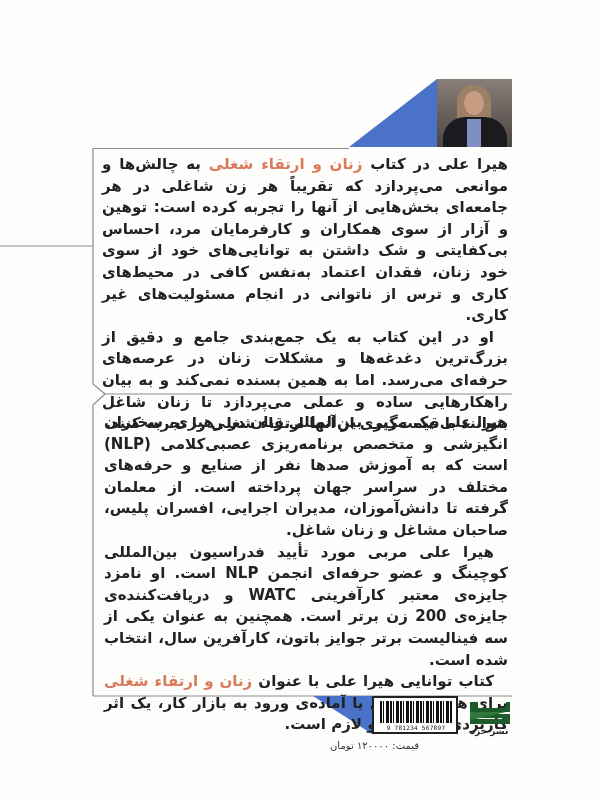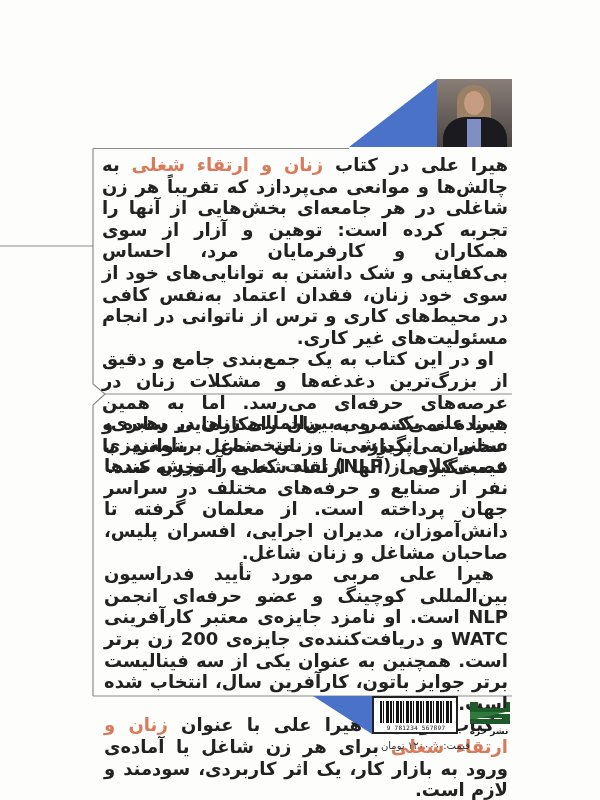--- a/index.html
+++ b/index.html
@@ -27,21 +27,21 @@
     position: absolute; left: 6px; top: 38px; width: 64px; height: 40px;
     border-radius: 22px 22px 0 0; background: #1a1a1f;
   }
   .photo .shirt {
     position: absolute; left: 30px; top: 40px; width: 14px; height: 30px;
     background: #7f8fc4;
   }
   svg.frame { position: absolute; left: 0; top: 0; }
   .text-block {
     position: absolute; direction: rtl; text-align: justify;
-    font-size: 18px; line-height: 21.6px; font-weight: bold;
+    font-size: 15px; line-height: 21.6px; font-weight: bold;
     color: #222;
   }
   .text-block p { margin: 0; }
   .text-block p.indent { text-indent: 14px; }
   .hl { color: #d97a5b; }
   .block1 { left: 102px; top: 154px; width: 406px; }
   .block2 { left: 104px; top: 412px; width: 404px; }
   .barcode {
     left: 372px; top: 696px; width: 86px; height: 38px;
     background: #fff; border: 2px solid #222; box-sizing: border-box;
@@ -54,21 +54,21 @@
     position: absolute; left: 2px; bottom: 1px; width: 80px;
     font-family: "DejaVu Sans Mono", monospace; font-size: 6px; color: #111;
     text-align: center; letter-spacing: 0.3px; direction: ltr;
   }
   .logo { left: 466px; top: 700px; width: 46px; height: 40px; }
   .logo-text {
     position: absolute; left: 0; top: 26px; width: 46px; text-align: center;
     font-size: 9px; font-weight: bold; color: #222; direction: rtl;
   }
   .price {
-    left: 330px; top: 740px; width: 140px; text-align: right;
+    left: 330px; top: 740px; width: 140px; text-align: left;
     direction: rtl; font-size: 10px; color: #333;
   }
 </style>
 </head>
 <body>
 
 <svg class="frame" width="600" height="800">
 
   <polygon points="349,147 437,79 437,147" fill="#4a72c8"></polygon>
 

